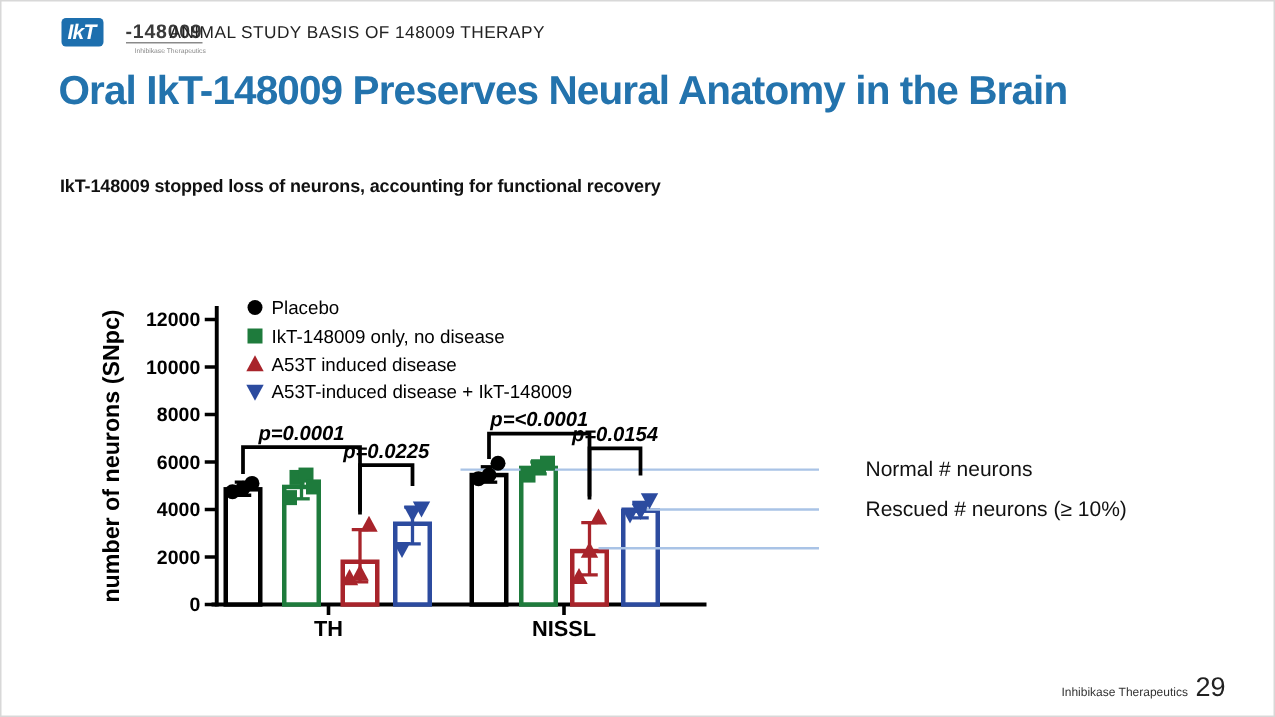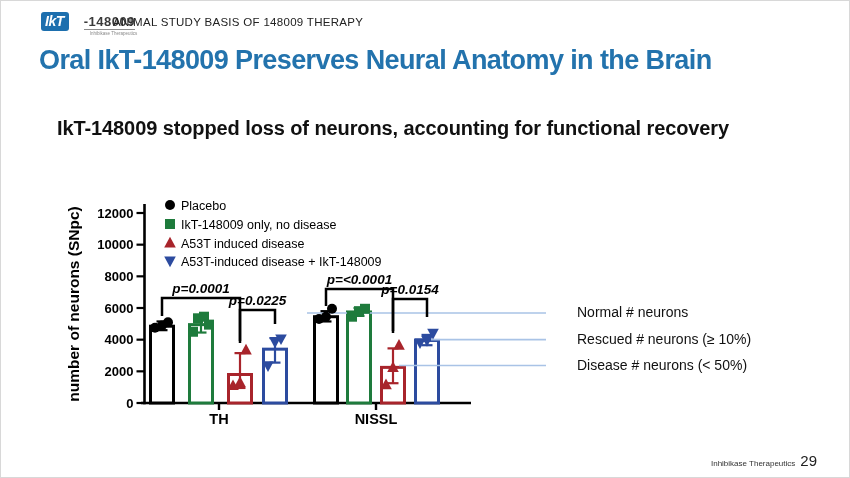--- a/index.html
+++ b/index.html
@@ -8,27 +8,27 @@
   .logo{position:absolute;left:40px;top:11px;display:flex;align-items:flex-start;}
   .logo-badge{background:#1d6fae;color:#fff;font-weight:bold;font-style:italic;
               font-size:14px;line-height:16px;padding:1px 5px 2px 4px;border-radius:3px;letter-spacing:-0.5px;}
   .logo-code-wrap{display:inline-block;margin-left:15px;}
   .logo-code{font-size:13px;font-weight:bold;color:#3a3a3a;border-bottom:1.5px solid #8a8a8a;
              letter-spacing:0.5px;line-height:15px;display:inline-block;}
   .logo-sub{display:block;font-size:4.5px;color:#8a8a8a;margin-top:1px;margin-left:6px;}
   .kicker{position:absolute;left:112px;top:15px;font-size:11.5px;color:#222;letter-spacing:0.3px;}
   .title{position:absolute;left:38px;top:44px;font-size:27px;font-weight:bold;color:#2373ad;
          letter-spacing:-0.6px;white-space:nowrap;}
-  .subtitle{position:absolute;left:56px;top:116px;font-size:20px;font-weight:bold;color:#111;
+  .subtitle{position:absolute;left:39px;top:116px;font-size:12px;font-weight:bold;color:#111;
             letter-spacing:-0.1px;white-space:nowrap;}
   .chart-svg{position:absolute;left:0;top:0;width:850px;height:478px;}
   .side-label{position:absolute;left:553px;font-size:14px;color:#111;white-space:nowrap;margin-left:23px;}
   .footer{position:absolute;right:32px;bottom:8px;display:flex;align-items:baseline;gap:5px;}
   .footer-co{font-size:8px;color:#333;}
-  .footer-page{font-size:15px;color:#222;}
+  .footer-page{font-size:18px;color:#222;}
   svg text{font-family:"Liberation Sans",sans-serif;}
 </style>
 </head>
 <body>
 
 <div class="slide">
 
   <div class="logo">
     <span class="logo-badge">IkT</span>
     <span class="logo-code-wrap">
@@ -138,20 +138,19 @@
       <path d="M 239 341.9916666666667 L 239 309.05833333333334 L 274 309.05833333333334 L 274 322.9916666666667" fill="none" stroke="#000" stroke-width="2.5"></path>
       <text x="256.5" y="304.05833333333334" fill="#000" text-anchor="middle" font-size="13.5" font-weight="bold" font-style="italic">p=0.0225</text>
       <path d="M 325 304.94166666666666 L 325 288 L 392 288 L 392 329.9583333333333" fill="none" stroke="#000" stroke-width="2.5"></path>
       <text x="358.5" y="283" fill="#000" text-anchor="middle" font-size="13.5" font-weight="bold" font-style="italic">p=&lt;0.0001</text>
       <path d="M 392 332.01666666666665 L 392 297.975 L 426 297.975 L 426 316.025" fill="none" stroke="#000" stroke-width="2.5"></path>
       <text x="409" y="292.975" fill="#000" text-anchor="middle" font-size="13.5" font-weight="bold" font-style="italic">p=0.0154</text>
     </svg>
 
   <div class="side-label" style="top:303px">Normal # neurons</div>
   <div class="side-label" style="top:330px">Rescued # neurons (≥ 10%)</div>
-  <div class="side-label" style="top:356px">Disease # neurons (&lt; 50%)</div>
 
   <div class="footer">
     <span class="footer-co">Inhibikase Therapeutics</span>
     <span class="footer-page">29</span>
   </div>
 
 </div>
 
 </body></html>

